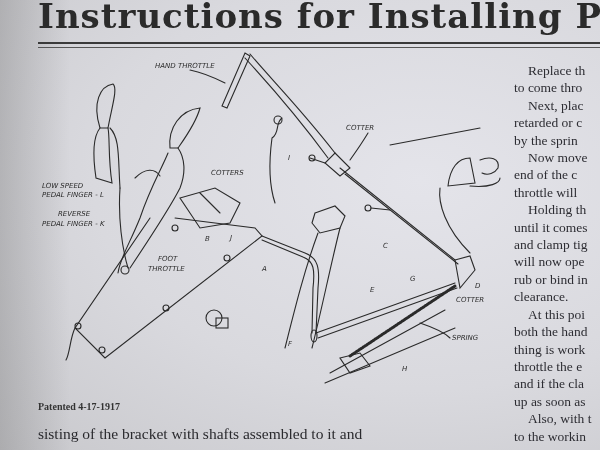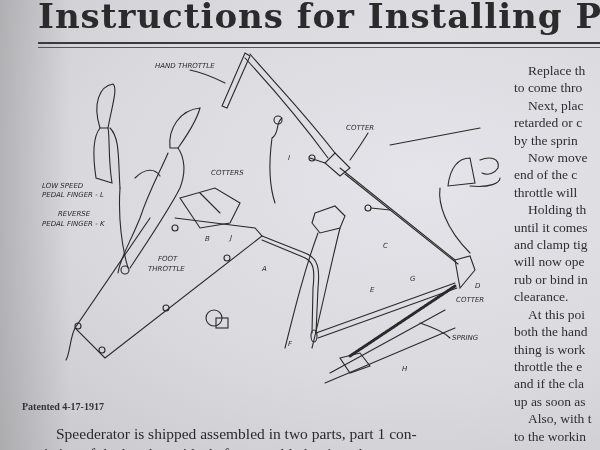--- a/index.html
+++ b/index.html
@@ -18,21 +18,21 @@
     position:absolute; left:38px; top:-4px; width:620px; white-space:nowrap;
     font-family: "DejaVu Serif", "Liberation Serif", serif;
     font-weight:bold; font-size:34px; letter-spacing:1px; color:#2b2b2b;
   }
   .rule1 { position:absolute; left:38px; top:42px; width:562px; height:2px; background:#3a3a3a; }
   .rule2 { position:absolute; left:38px; top:47px; width:562px; height:1px; background:#555; }
   .diagram { position:absolute; left:30px; top:43px; width:480px; height:345px; }
   .diagram svg { width:100%; height:100%; }
   .lbl { font-family:"DejaVu Sans", sans-serif; font-style:italic; font-size:7px; fill:#2a2a2a; }
   .patent {
-    position:absolute; left:22px; top:401px; font-size:10px; font-weight:bold; color:#333;
+    position:absolute; left:38px; top:401px; font-size:10px; font-weight:bold; color:#333;
     font-family:"Liberation Serif", serif;
   }
   .body-text {
     position:absolute; left:38px; top:424px; width:480px; white-space:nowrap;
     font-size:15.5px; font-family:"Liberation Serif", serif; color:#2a2a2e; line-height:20px;
   }
   .body-text .indent { padding-left:18px; }
   .right-col {
     position:absolute; left:514px; top:62px; width:120px; overflow:visible; white-space:nowrap;
     font-size:13.5px; line-height:17.4px; font-family:"Liberation Serif", serif; color:#2d2d33;
@@ -149,21 +149,20 @@
     <text class="lbl" x="410" y="293" font-size="9" stroke="none">G</text>
     <text class="lbl" x="402" y="383" font-size="9" stroke="none">H</text>
     <text class="lbl" x="288" y="172" font-size="9" stroke="none">I</text>
     <text class="lbl" x="230" y="252" font-size="9" stroke="none">J</text>
   </svg>
 </div>
 
 <div class="patent">Patented 4-17-1917</div>
 
 <div class="body-text">
-  <div class="indent">Speederator is shipped assembled in two parts, part 1 con-</div>
   <div>sisting of the bracket with shafts assembled to it and</div>
 </div>
 
 <div class="right-col" id="rcol">
     <span class="p ind">Replace th</span>
     <span class="p">to come thro</span>
     <span class="p ind">Next, plac</span>
     <span class="p">retarded or c</span>
     <span class="p">by the sprin</span>
     <span class="p ind">Now move</span>

